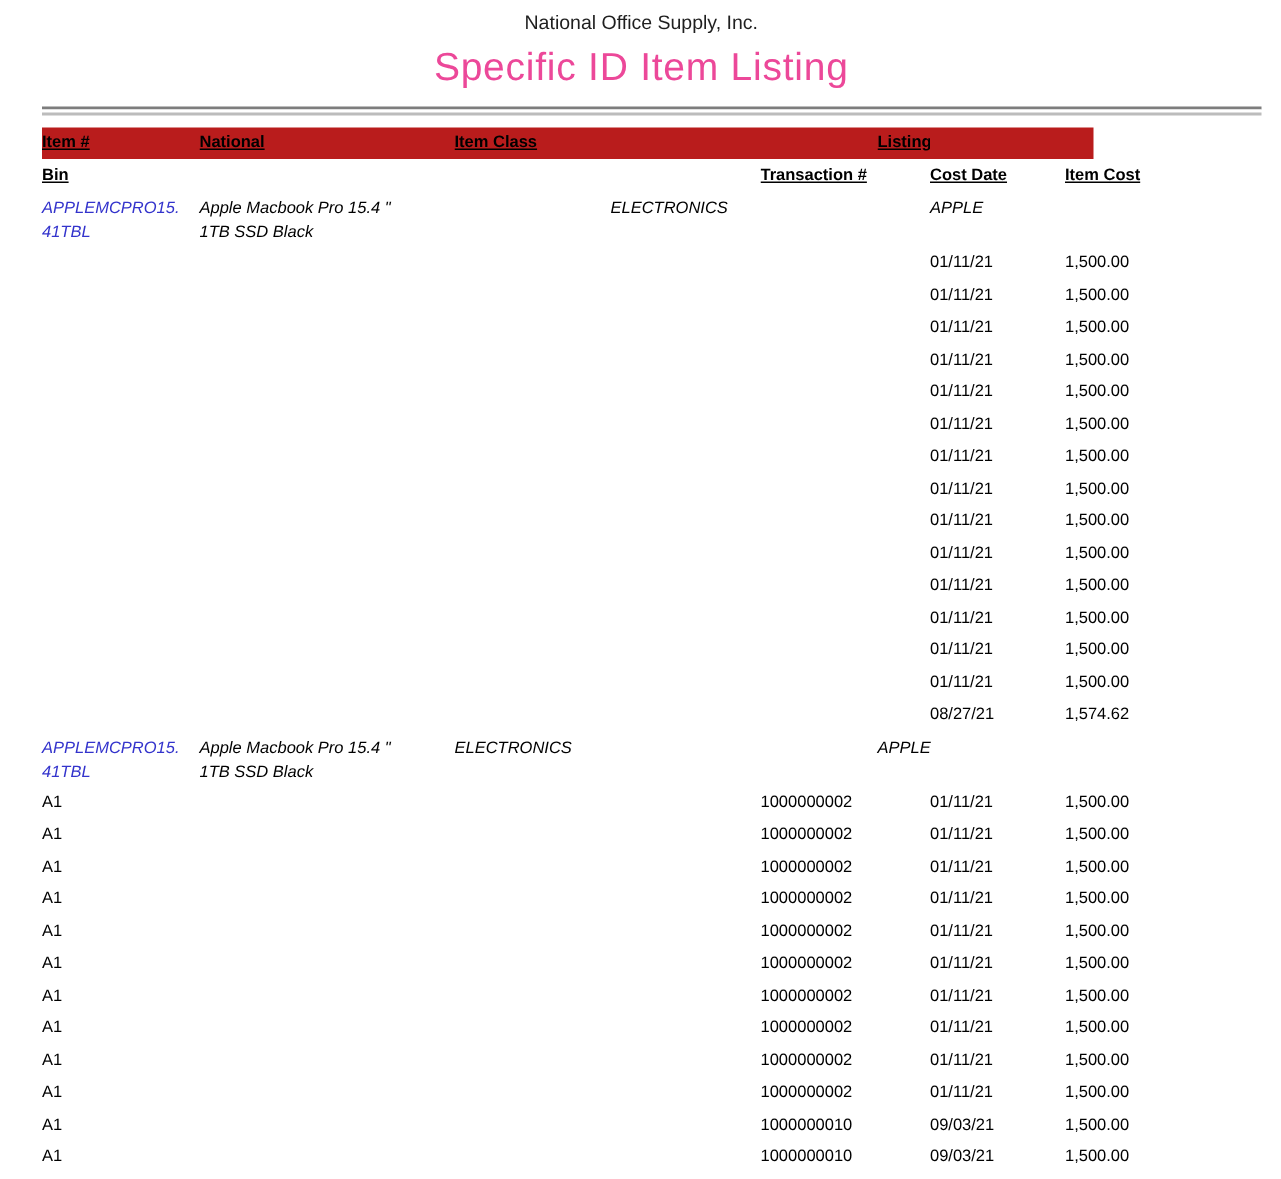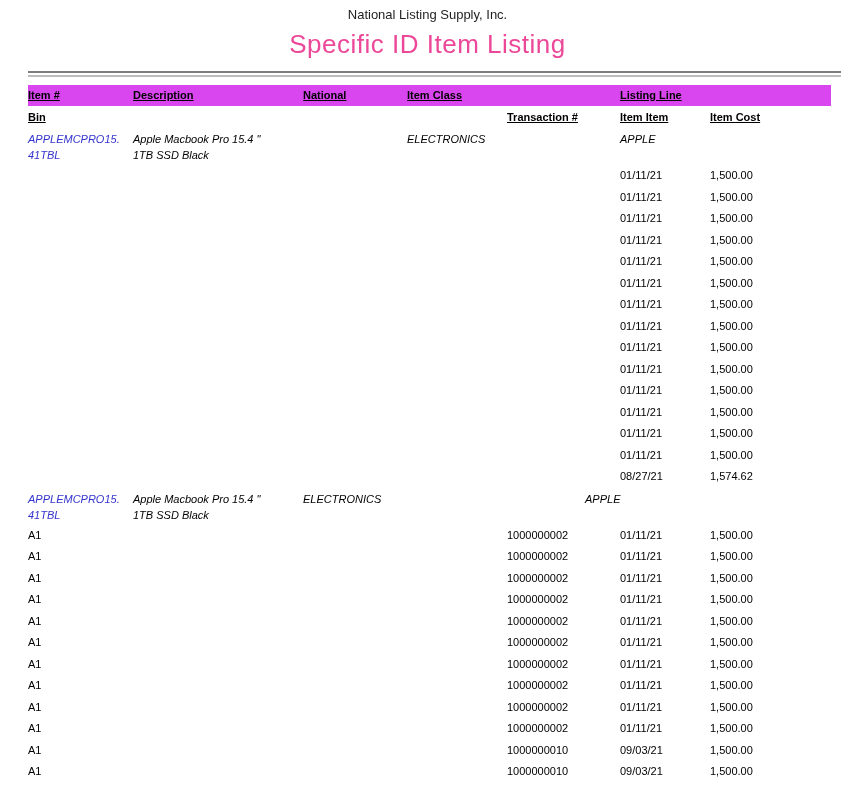--- a/index.html
+++ b/index.html
@@ -36,64 +36,63 @@
 
   .row{
     display:grid;
     grid-template-columns:105px 170px 104px 100px 78px 35px 90px 117px;
     font-size:11px;
   }
   .cell{overflow:hidden;white-space:nowrap;}
   .num{text-align:left;}
   .th{font-weight:bold;text-decoration:underline;}
 
-  .band-wrap{width:803px;background:#d946ef;margin-top:8px;}
+  .band-wrap{width:701px;background:#b91c1c;margin-top:8px;}
   .hrow1{height:21px;line-height:21px;}
   .hrow2{height:21px;line-height:21px;margin-top:1px;}
 
   .group-row{height:37px;padding-top:3px;box-sizing:border-box;line-height:16px;font-style:italic;}
   .group-row .cell{white-space:normal;overflow:visible;}
   .link{color:#3333cc;cursor:pointer;}
   .detail-row{height:21.5px;line-height:21.5px;}
 </style>
 </head>
 <body>
 
 <div class="page">
 
-  <div class="company">National Listing Supply, Inc.</div>
+  <div class="company">National Office Supply, Inc.</div>
   <div class="title">Specific ID Item Listing</div>
 
   <div class="rules">
     <div class="rule-dark"></div>
     <div class="rule-gap"></div>
     <div class="rule-light"></div>
   </div>
 
   <div class="band-wrap">
     <div class="row hrow1">
       <div class="cell th">Item #</div>
-      <div class="cell th">Description</div>
       <div class="cell th">National</div>
       <div class="cell th">Item Class</div>
       <div class="cell"></div>
       <div class="cell"></div>
       <div class="cell th">Listing Line</div>
       <div class="cell"></div>
     </div>
   </div>
 
   <div class="row hrow2">
     <div class="cell th">Bin</div>
     <div class="cell"></div>
     <div class="cell"></div>
     <div class="cell"></div>
     <div class="cell th num">Transaction #</div>
     <div class="cell"></div>
-    <div class="cell th">Item Item</div>
+    <div class="cell th">Cost Date</div>
     <div class="cell th num">Item Cost</div>
   </div>
 
   <div id="report-body">
       <div class="row group-row">
         <div class="cell link">
           <div class="">APPLEMCPRO15.</div>
           <div class="">41TBL</div>
         </div>
         <div class="cell">

